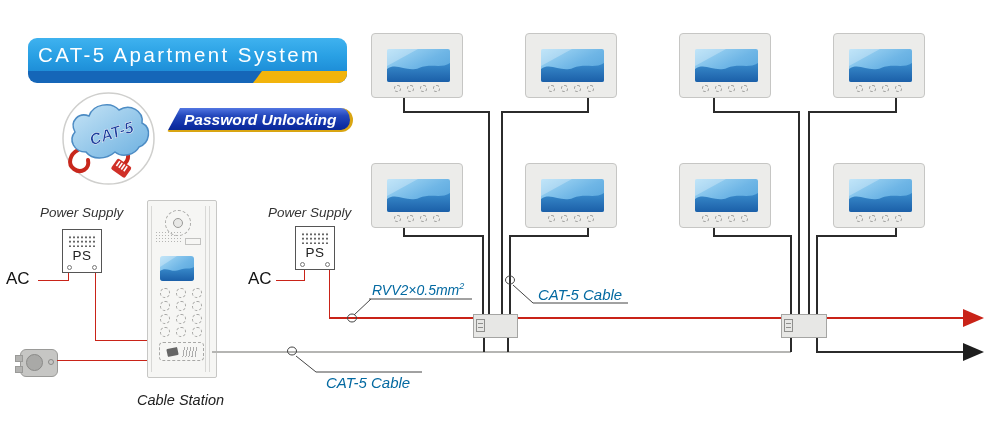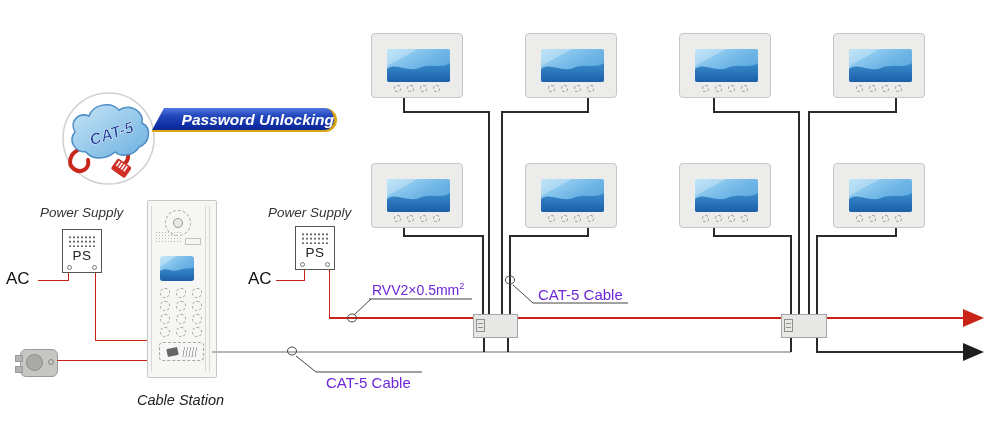--- a/index.html
+++ b/index.html
@@ -15,21 +15,21 @@
   .title-main{position:absolute;left:0;top:0;width:100%;height:33px;background:linear-gradient(180deg,#3fb2ef 0%,var(--title-blue) 55%,#1e8ed8 100%);border-radius:9px 9px 0 0;}
   .title-strip{position:absolute;left:0;top:33px;width:100%;height:12px;background:var(--title-strip);border-radius:0 0 9px 9px;overflow:hidden;}
   .title-wedge{position:absolute;right:0;top:0;width:94px;height:12px;background:var(--accent-yellow);clip-path:polygon(9px 0,100% 0,100% 100%,0 100%);}
   .title-text{position:absolute;left:10px;top:0;width:305px;height:33px;line-height:34px;color:#fff;font-size:20.5px;letter-spacing:2.4px;white-space:nowrap;}
   
   .feature{position:absolute;height:24px;background:linear-gradient(180deg,#5276e2 0%,#2448bc 35%,#0e2ea4 80%,#0a2896 100%);
            clip-path:polygon(13px 0,100% 0,100% 100%,0 100%);
            border-bottom:2.5px solid var(--gold);border-right:3px solid var(--gold);
            border-radius:3px 13px 13px 3px;color:#fff;font-style:italic;font-weight:bold;
            font-size:15.5px;line-height:24px;padding-left:17px;box-sizing:border-box;white-space:nowrap;}
-  .feature.pw{left:151px;top:108px;width:186px;text-align:right;}
+  .feature.pw{left:167px;top:108px;width:186px;}
   .feature.id{left:167px;top:138px;width:178px;}
   
   .logo{position:absolute;left:62px;top:90px;width:93px;height:97px;}
   
   .ps-title{position:absolute;font-style:italic;font-size:13.5px;color:#333;white-space:nowrap;text-align:center;}
   .ps-box{position:absolute;width:40px;height:44px;background:#fff;border:1px solid #555;box-sizing:border-box;}
   .ps-dots{position:absolute;left:4px;top:4px;right:4px;height:13px;
            background-image:radial-gradient(circle,#444 0.9px,transparent 1.1px);
            background-size:4px 4.5px;background-position:1px 1px;}
   .ps-label{position:absolute;left:0;top:18px;width:100%;text-align:center;font-size:13.5px;color:#222;letter-spacing:0.5px;}
@@ -61,21 +61,21 @@
   .monitor{position:absolute;width:92px;height:65px;background:#ececea;border:1px solid #c6c6c4;border-radius:4px;box-sizing:border-box;z-index:2;}
   .mscreen{position:absolute;left:15px;top:15px;width:63px;height:33px;border-radius:2px;overflow:hidden;}
   .mscreen svg,.dscreen svg{display:block;width:100%;height:100%;}
   .mbtns{position:absolute;left:0;bottom:5px;width:100%;display:flex;justify-content:center;gap:6px;}
   .mbtns span{width:7px;height:7px;border:1px dashed #9a9a98;border-radius:50%;box-sizing:border-box;}
   
   .dist{position:absolute;width:45px;height:24px;background:#e7e7e5;border:1px solid #a5a5a3;box-sizing:border-box;z-index:2;}
   .dist .port{position:absolute;left:2px;top:4px;width:9px;height:13px;border:1px solid #8f8f8d;box-sizing:border-box;}
   .dist .port i{position:absolute;left:1px;right:1px;height:1px;background:#8f8f8d;display:block;}
   
-  .cable-label{position:absolute;color:#6d28d9;white-space:nowrap;}
+  .cable-label{position:absolute;font-style:italic;color:#0369a1;white-space:nowrap;}
   .lbl-rvv2{left:372px;top:281px;font-size:14px;}
   .lbl-rvv2 sup{font-size:9px;}
   .lbl-cat5-top{left:538px;top:286px;font-size:15px;}
   .lbl-cat5-bot{left:326px;top:374px;font-size:15px;}
   
   .overlay{position:absolute;left:0;top:0;width:1000px;height:425px;z-index:3;pointer-events:none;}
   .hidden-defs{position:absolute;width:0;height:0;}
 </style>
 </head>
 <body>
@@ -93,20 +93,27 @@
         <stop offset="0" stop-color="#3a8ccc"></stop>
           <stop offset="1" stop-color="#1b5fa8"></stop>
       </linearGradient>
       <linearGradient id="gCloud" x1="0" y1="0" x2="1" y2="1">
         <stop offset="0" stop-color="#c6e4f6"></stop>
           <stop offset="1" stop-color="#6cb0e0"></stop>
       </linearGradient>
     </defs>
   </svg>
 
+  <div class="title-banner">
+    <div class="title-main"></div>
+    <div class="title-strip">
+      <div class="title-wedge"></div>
+    </div>
+    <div class="title-text">CAT-5 Apartment System</div>
+  </div>
 
   <div class="logo">
     <svg viewBox="0 0 93 97">
       <circle cx="46.5" cy="48.5" r="45.5" fill="#fff" stroke="#cfcfcd" stroke-width="1.5"></circle>
       <path d="M16,60 C8,64 5,74 12,79 C19,84 28,79 26,70" fill="none" stroke="#c8271c" stroke-width="4" stroke-linecap="round"></path>
       <path d="M60,56 C68,62 68,70 61,75" fill="none" stroke="#c8271c" stroke-width="4" stroke-linecap="round"></path>
       <g transform="translate(56,68) rotate(35)">
         <rect x="0" y="0" width="17" height="13" rx="2" fill="#d03028"></rect>
         <rect x="2.5" y="1.5" width="1.6" height="6" fill="#fff"></rect>
           <rect x="5.5" y="1.5" width="1.6" height="6" fill="#fff"></rect>

